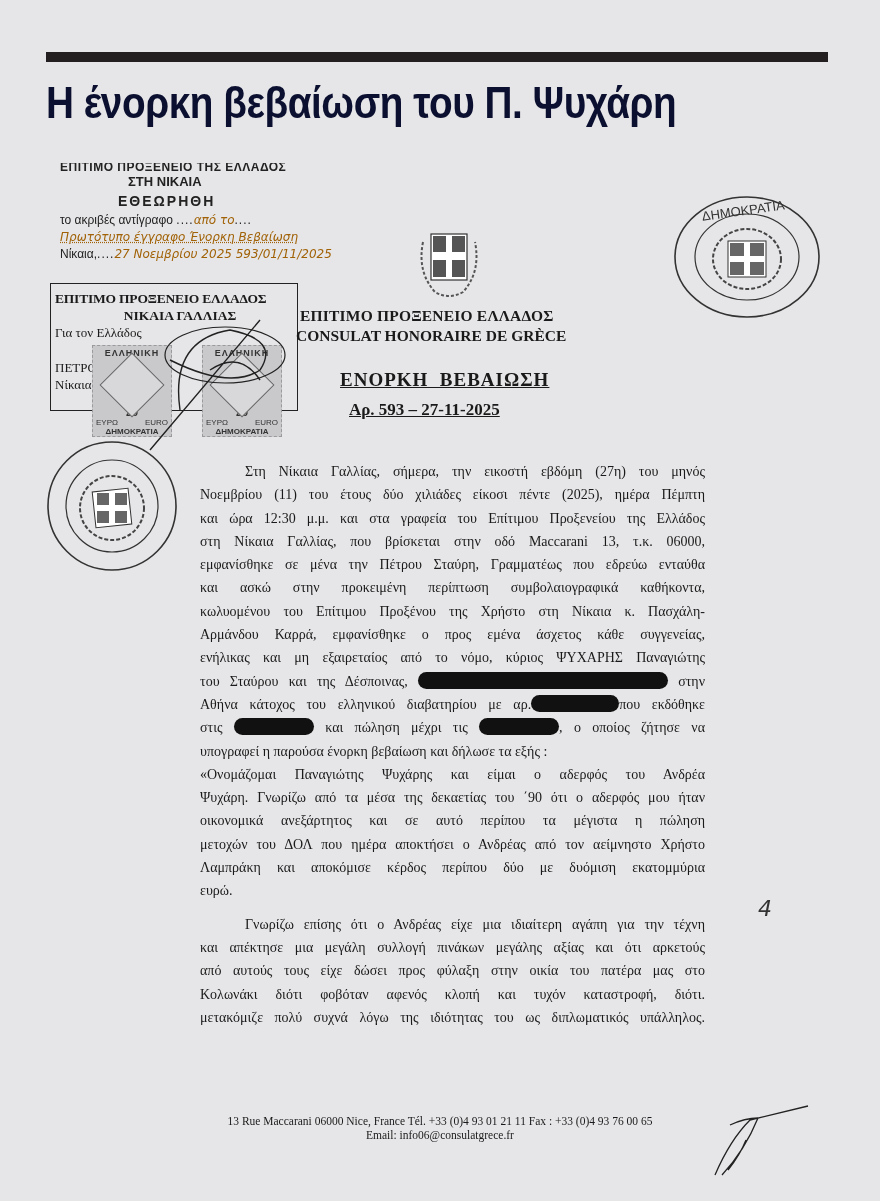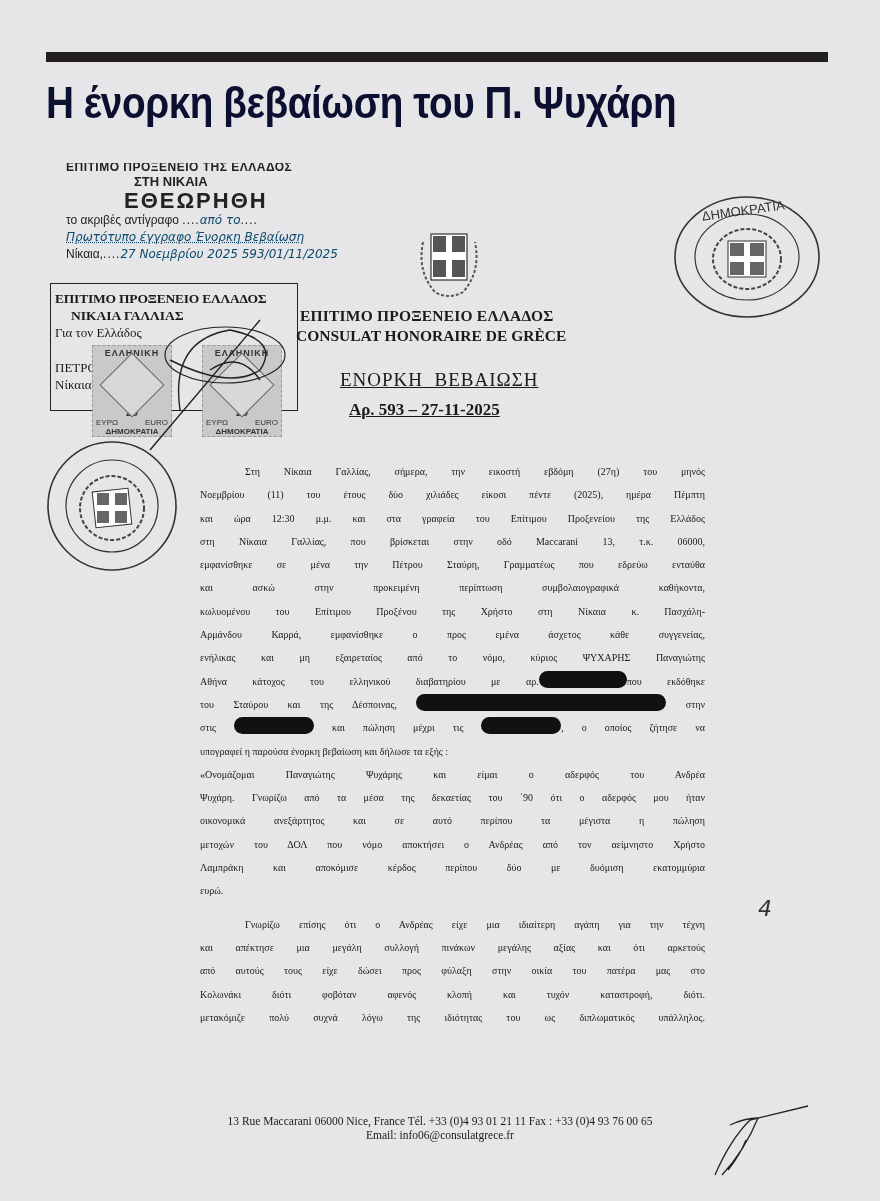--- a/index.html
+++ b/index.html
@@ -17,34 +17,34 @@
   .headline {
     position:absolute; left:46px; top:76px;
     font-family:"Liberation Sans", sans-serif;
     font-weight:bold; font-size:45px; line-height:54px;
     color:#0c1030; letter-spacing:-0.5px;
     transform:scaleX(0.86); transform-origin:left top;
     white-space:nowrap;
   }
   .abs { position:absolute; }
   
-  .vis-block { left:66px; top:160px; width:360px; font-family:"Liberation Sans", sans-serif; color:#222; }
+  .vis-block { left:60px; top:160px; width:360px; font-family:"Liberation Sans", sans-serif; color:#222; }
   .vis-l1 { font-size:12px; font-weight:bold; letter-spacing:0.5px; line-height:14px; clip-path: inset(3px 0 0 0); }
   .vis-l2 { font-size:13px; font-weight:bold; margin-left:68px; line-height:16px; }
-  .vis-l3 { font-size:22px; font-weight:bold; margin-left:58px; letter-spacing:2px; line-height:22px; }
+  .vis-l3 { font-size:14px; font-weight:bold; margin-left:58px; letter-spacing:2px; line-height:22px; }
   .vis-l4 { font-size:12px; line-height:17px; }
-  .vis-hand { font-family:"DejaVu Sans", sans-serif; font-style:italic; font-size:12px; color:#0c4a6e; }
+  .vis-hand { font-family:"DejaVu Sans", sans-serif; font-style:italic; font-size:12px; color:#a16207; }
   .dots { letter-spacing:1px; }
 
   .box-stamp {
     left:50px; top:283px; width:246px; height:126px;
     border:1.5px solid #222; 
   }
   .box-l1 { font-weight:bold; font-size:13.5px; margin:6px 0 0 4px; line-height:17px; letter-spacing:-0.2px; }
-  .box-l2 { font-weight:bold; font-size:13.5px; margin-left:20px; line-height:17px; }
+  .box-l2 { font-weight:bold; font-size:13.5px; margin-left:12px; line-height:17px;text-align:center; }
   .box-l3 { font-size:13px; margin-left:4px; line-height:17px; }
   .box-l4 { font-size:13px; margin:18px 0 0 4px; line-height:17px; }
   .box-l5 { font-size:13px; margin-left:4px; line-height:17px; }
 
   .fiscal {
     width:78px; height:90px; background:#c9c9cc; border:1px dashed #9a9a9e;
     font-family:"Liberation Sans", sans-serif; font-size:9px; color:#333; text-align:center;
   }
   .fiscal .f-top { font-weight:bold; letter-spacing:1px; margin-top:2px; }
   .fiscal .diamond {
@@ -52,27 +52,27 @@
     border:1px solid #666; background:#d8d8db;
   }
   .fiscal .f-val { font-size:11px; font-weight:bold; margin-top:-2px; }
   .fiscal .f-row { display:flex; justify-content:space-between; padding:0 3px; font-size:8px; }
   .fiscal .f-bot { font-weight:bold; font-size:8px; }
 
   
   .coat { left:415px; top:222px; width:68px; height:78px; }
   .hdr-gr { left:300px; top:307px; font-weight:bold; font-size:15.5px; letter-spacing:0.2px; }
   .hdr-fr { left:296px; top:327px; font-weight:bold; font-size:15.5px; }
-  .doc-title { left:340px; top:369px; font-weight:normal; font-size:19px; text-decoration:underline; letter-spacing:1px; }
+  .doc-title { left:340px; top:369px; font-weight:bold; font-size:19px; text-decoration:underline; letter-spacing:1px; }
   .doc-no { left:349px; top:400px; font-weight:bold; font-size:17px; text-decoration:underline; }
 
   
   .body {
     left:200px; top:460px; width:505px;
-    font-size:10px; line-height:23.3px; text-align:justify;
+    font-size:14px; line-height:23.3px; text-align:justify;
   }
   .line { display:block; text-align:justify; text-align-last:justify; white-space:nowrap; }
   .line.last { text-align-last:left; }
   .indent { padding-left:45px; }
   .redact {
     display:inline-block; background:#111; border-radius:9px; height:17px; vertical-align:-3px;
   }
   .footer {
     left:120px; top:1114px; width:640px; text-align:center;
     font-size:11.5px; line-height:14px;
@@ -178,39 +178,39 @@
   <span class="line">Νοεμβρίου (11)  του έτους δύο χιλιάδες είκοσι πέντε (2025), ημέρα Πέμπτη</span>
   <span class="line">και ώρα 12:30 μ.μ. και στα γραφεία του Επίτιμου Προξενείου της  Ελλάδος</span>
   <span class="line">στη Νίκαια Γαλλίας, που βρίσκεται στην οδό  Maccarani 13, τ.κ. 06000,</span>
   <span class="line">εμφανίσθηκε σε μένα την Πέτρου Σταύρη, Γραμματέως που εδρεύω ενταύθα</span>
   <span class="line">και ασκώ στην προκειμένη περίπτωση συμβολαιογραφικά καθήκοντα,</span>
   <span class="line">κωλυομένου του  Επίτιμου Προξένου  της Χρήστο στη Νίκαια κ. Πασχάλη-</span>
   <span class="line">Αρμάνδου Καρρά, εμφανίσθηκε ο προς εμένα άσχετος κάθε συγγενείας,</span>
   <span class="line">ενήλικας και μη εξαιρεταίος από το νόμο, κύριος ΨΥΧΑΡΗΣ Παναγιώτης</span>
 
   <span class="line">
-    <span>Αθήνα κάτοχος του ελληνικού διαβατηρίου με αρ.</span><span class="redact" style="width:88px;"></span><span>που εκδόθηκε</span>
-  </span>
-  <span class="line">
     <span>του Σταύρου και της Δέσποινας,</span>
     <span class="redact" style="width:250px;"></span>
     <span>στην</span>
+  </span>
+  <span class="line">
+    <span>Αθήνα κάτοχος του ελληνικού διαβατηρίου με αρ.</span><span class="redact" style="width:88px;"></span><span>που εκδόθηκε</span>
   </span>
   <span class="line">
     <span>στις</span>
     <span class="redact" style="width:80px;"></span>
     <span>και πώληση μέχρι τις</span>
     <span class="redact" style="width:80px;"></span><span>, ο οποίος ζήτησε να</span>
   </span>
   <span class="line last">υπογραφεί η παρούσα ένορκη βεβαίωση και δήλωσε τα εξής :</span>
 
   <span class="line">«Ονομάζομαι Παναγιώτης Ψυχάρης και είμαι ο αδερφός του Ανδρέα</span>
   <span class="line">Ψυχάρη. Γνωρίζω από τα μέσα της δεκαετίας του ΄90 ότι ο αδερφός μου ήταν</span>
   <span class="line">οικονομικά ανεξάρτητος και σε αυτό περίπου τα μέγιστα η πώληση</span>
-  <span class="line">μετοχών του ΔΟΛ που νόμο αποκτήσει ο Ανδρέας από τον αείμνηστο Χρήστο</span>
+  <span class="line">μετοχών του ΔΟΛ που ημέρα αποκτήσει ο Ανδρέας από τον αείμνηστο Χρήστο</span>
   <span class="line">Λαμπράκη και αποκόμισε κέρδος περίπου δύο με δυόμιση εκατομμύρια</span>
   <span class="line last">ευρώ.</span>
 
   <span class="line indent" style="margin-top:10px;">Γνωρίζω επίσης ότι ο Ανδρέας είχε μια ιδιαίτερη αγάπη για την τέχνη</span>
   <span class="line">και απέκτησε μια μεγάλη συλλογή πινάκων μεγάλης αξίας και ότι αρκετούς</span>
   <span class="line">από αυτούς τους είχε δώσει προς φύλαξη στην οικία του πατέρα μας στο</span>
   <span class="line">Κολωνάκι διότι φοβόταν αφενός κλοπή και τυχόν καταστροφή, διότι.</span>
   <span class="line">μετακόμιζε πολύ συχνά λόγω της ιδιότητας του ως διπλωματικός υπάλληλος.</span>
 </div>
 

